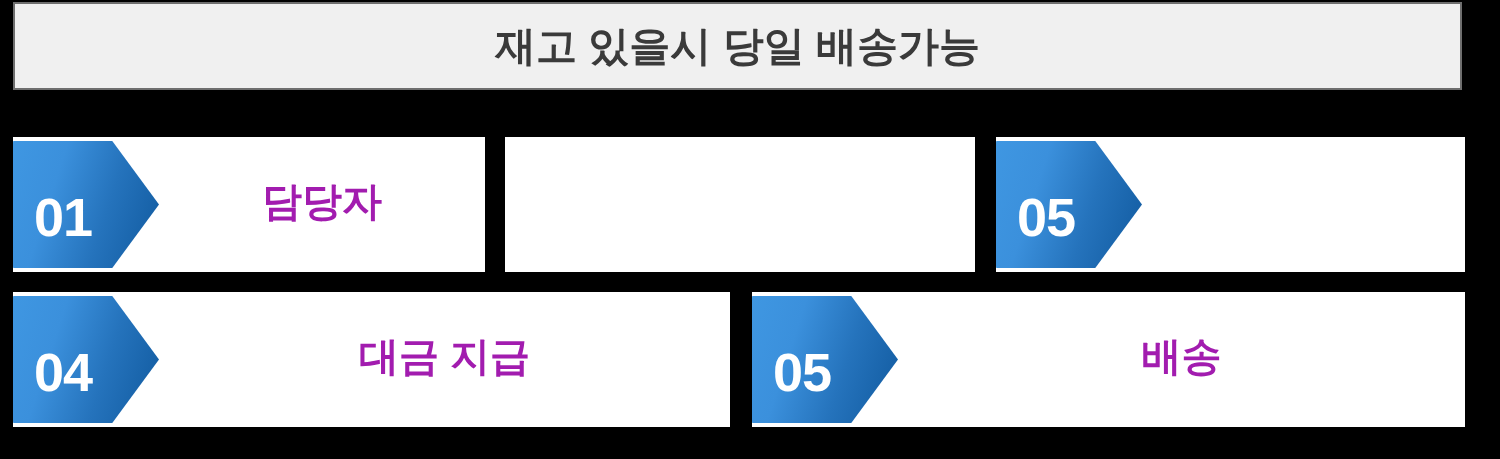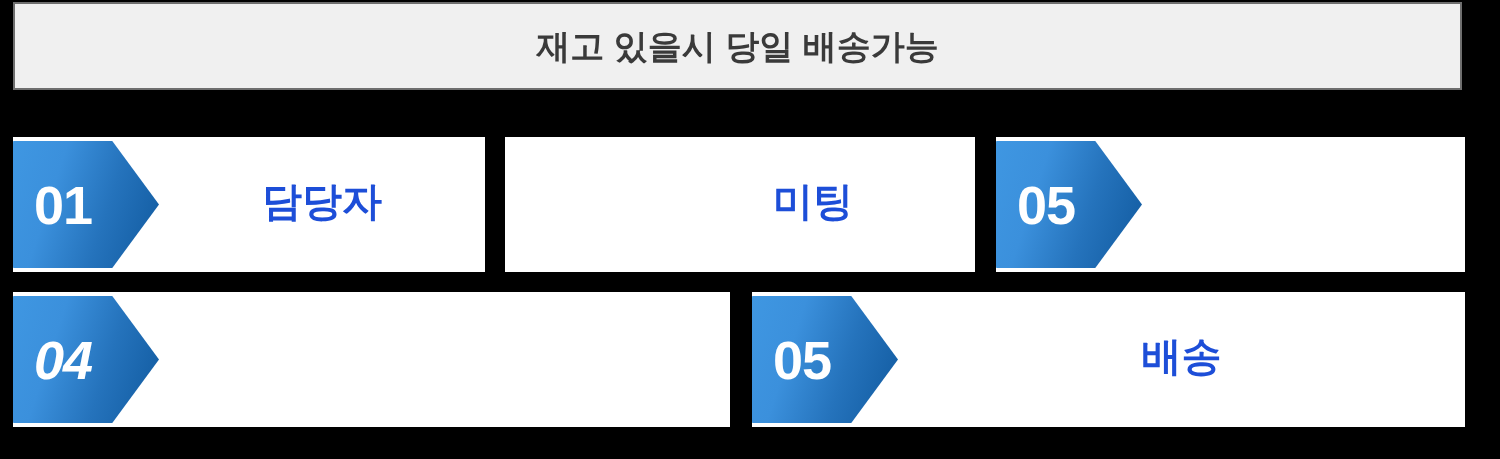--- a/index.html
+++ b/index.html
@@ -23,21 +23,21 @@
     width: 1449px;
     height: 88px;
     box-sizing: border-box;
     background: #F0F0F0;
     border: 2px solid #6E6E6E;
     display: flex;
     align-items: center;
     justify-content: center;
   }
   #header-title {
-    font-size: 34px;
+    font-size: 41px;
     font-weight: bold;
     color: #3A3A3A;
     letter-spacing: 0px;
     white-space: nowrap;
     line-height: 1;
   }
 
   
   .step-row {
     position: absolute;
@@ -65,21 +65,21 @@
     width: 146px;
     height: 135px;
     background: linear-gradient(108deg, #3F97E2 0%, #3B90DC 30%, #2573BC 62%, #10599E 100%);
     -webkit-clip-path: polygon(0% 3%, 68% 3%, 100% 50%, 68% 97%, 0% 97%);
     clip-path: polygon(0% 3%, 68% 3%, 100% 50%, 68% 97%, 0% 97%);
     border-radius: 6px 0 0 6px;
   }
   .step-number {
     position: absolute;
     left: 0;
-    top: 0;
+    top: 12px;
     width: 100px;
     height: 135px;
     display: flex;
     align-items: center;
     justify-content: center;
     color: #FFFFFF;
     font-size: 54px;
     font-weight: bold;
     line-height: 1;
     letter-spacing: -1px;
@@ -88,21 +88,21 @@
   
   .step-label {
     position: absolute;
     top: 0;
     left: 146px;
     right: 0;
     height: 127px;
     display: flex;
     align-items: center;
     justify-content: center;
-    color: #1d4ed8;
+    color: #a21caf;
     font-size: 40px;
     font-weight: bold;
     white-space: nowrap;
     line-height: 1;
   }
 </style>
 </head>
 <body>
 
 <div id="header-banner">
@@ -112,37 +112,37 @@
 <div class="step-row" id="step-row-1">
 
   <div class="step-card" id="step-card-1" style="left:13px; width:472px;">
     <div class="step-chevron">
       <div class="step-number">01</div>
     </div>
     <div class="step-label">담당자</div>
   </div>
 
   <div class="step-card" id="step-card-2" style="left:505px; width:470px;">
-    <div class="step-label">미팅</div>
   </div>
 
   <div class="step-card" id="step-card-3" style="left:996px; width:469px;">
     <div class="step-chevron">
       <div class="step-number">05</div>
     </div>
   </div>
 
 </div>
 
 <div class="step-row" id="step-row-2">
 
-  <div class="step-card" id="step-card-4" style="left:13px; width:717px;font-style:italic;">
+  <div class="step-card" id="step-card-4" style="left:13px; width:717px;">
     <div class="step-chevron">
       <div class="step-number">04</div>
     </div>
+    <div class="step-label">대금 지급</div>
   </div>
 
   <div class="step-card" id="step-card-5" style="left:752px; width:713px;">
     <div class="step-chevron">
       <div class="step-number">05</div>
     </div>
     <div class="step-label">배송</div>
   </div>
 
 </div>

